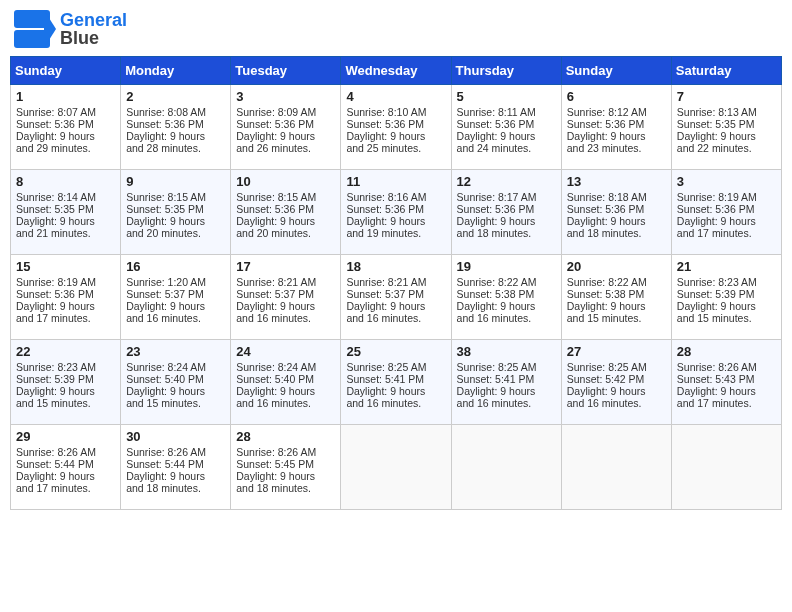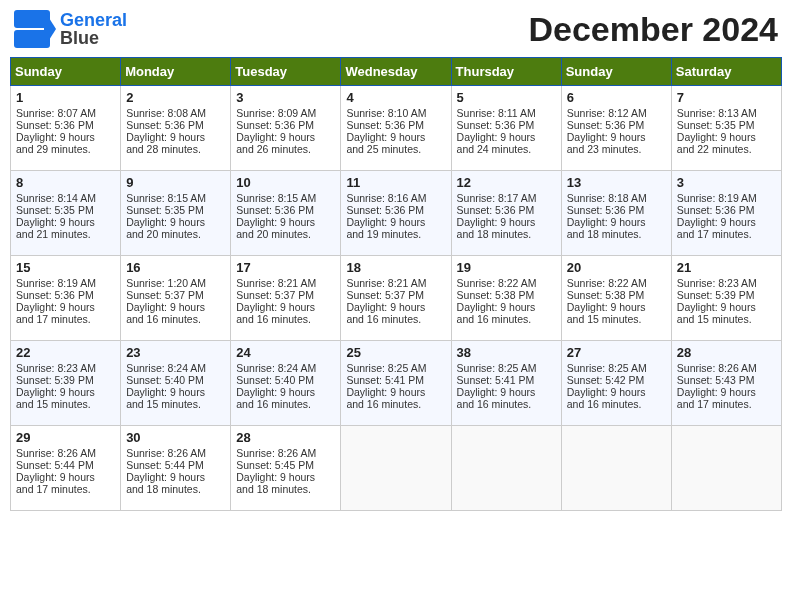--- a/index.html
+++ b/index.html
@@ -27,21 +27,21 @@
     }
     .location {
       font-size: 15px;
       color: #444;
     }
     .calendar {
       width: 100%;
       border-collapse: collapse;
     }
     .calendar th {
-      background: #4d7c0f;
+      background: #1d4ed8;
       color: #fff;
       font-size: 13px;
       font-weight: bold;
       padding: 6px 4px;
       text-align: left;
       border: 1px solid #1558b0;
     }
     .calendar td {
       border: 1px solid #ccc;
       vertical-align: top;
@@ -82,21 +82,20 @@
       <rect x="0" y="0" width="36" height="18" rx="3" fill="#1a73e8"></rect>
       <rect x="0" y="20" width="36" height="18" rx="3" fill="#1a73e8"></rect>
       <polygon points="30,0 42,19 30,38" fill="#1a73e8"></polygon>
     </svg>
     <div class="logo-text-block" style="margin-left:4px;">
       <div class="logo-general">General</div>
       <div class="logo-blueword">Blue</div>
     </div>
   </div>
   <div class="title-area">
-    <div class="month-title">December 2024</div>
   </div>
 </div>
 
 <table class="calendar">
   <thead>
     <tr id="weekday-row">
         <th>Sunday</th>
         <th>Monday</th>
         <th>Tuesday</th>
         <th>Wednesday</th>

